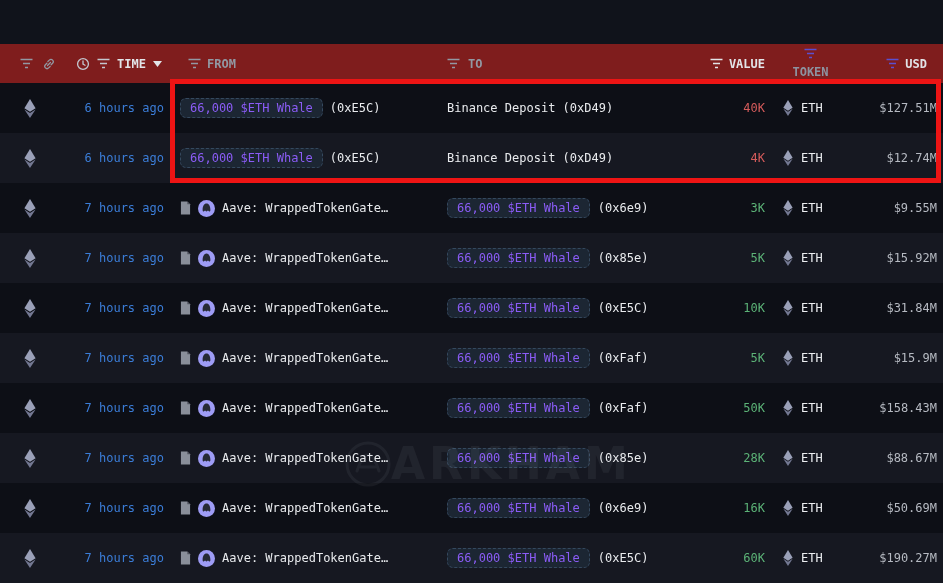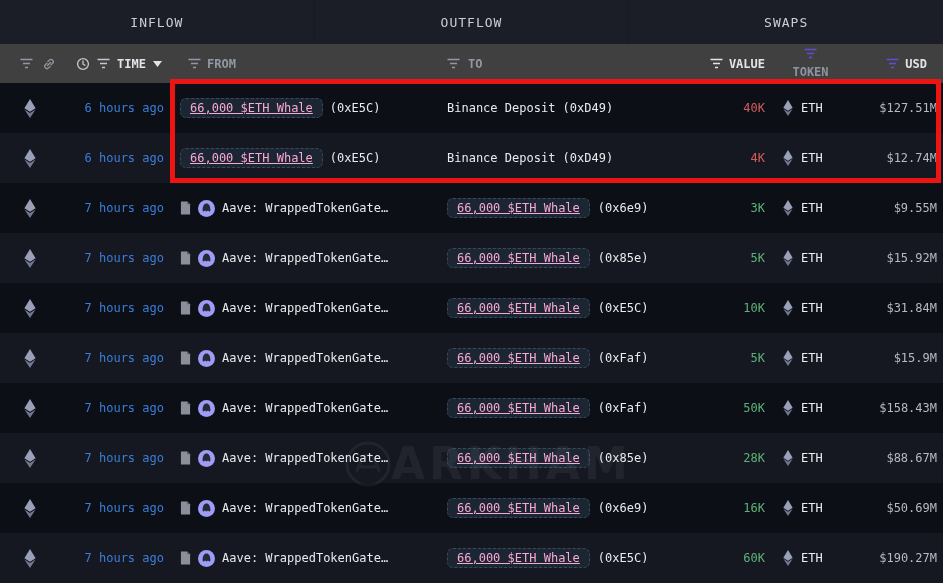--- a/index.html
+++ b/index.html
@@ -19,21 +19,21 @@
   .pg-cur { background:#242834; border-radius:4px; padding:2px 8px; margin:0 2px; color:#eceef1; }
   .pg-sep { color:#d6d9de; margin:0 3px; }
   .pg-total { color:#d6d9de; margin-right:4px; }
   .pg-next { color:#f2f3f5; font-weight:bold; padding:0 6px; font-size:16px; }
   .tabs { flex:1; display:flex; background:#1b1e27; }
   .tab { flex:1; display:flex; align-items:center; justify-content:center;
          font-size:13px; letter-spacing:1px; color:#c9cdd5; }
   .tab + .tab { border-left:1px solid #171a22; }
   
   .thead { display:grid; grid-template-columns:60px 110px 275px 275px 45px 75px 1fr;
-           height:39px; align-items:center; background:#404040; font-size:12px; }
+           height:39px; align-items:center; background:#7f1d1d; font-size:12px; }
   .hcell { display:flex; align-items:center; gap:6px; }
   .h-icons { padding-left:20px; gap:9px; color:#9298a3; }
   .h-time { justify-content:flex-end; padding-right:8px; color:#e2e4e8; font-weight:bold; gap:7px; }
   .h-time .clock { color:#c3c7cf; }
   .h-time .flt { color:#c3c7cf; }
   .h-from { padding-left:18px; color:#9298a3; font-weight:bold; }
   .h-to { padding-left:2px; color:#9298a3; font-weight:bold;gap:8px; }
   .h-value { justify-content:flex-end; color:#e2e4e8; font-weight:bold; }
   .h-token { padding-left:16px; color:#8d93a0; font-weight:bold;flex-direction:column; }
   .h-token .flt, .h-usd .flt { color:#5b4fd0; }
@@ -48,41 +48,36 @@
   .c-ic { justify-content:center; }
   .c-time { justify-content:flex-end; padding-right:6px; color:#3b7dd8; cursor:pointer; }
   .c-from { padding-left:10px; gap:7px; overflow:hidden; white-space:nowrap; }
   .c-to { padding-left:2px; gap:8px; overflow:hidden; white-space:nowrap; }
   .c-val { justify-content:flex-end; }
   .vred { color:#d45b5b; }
   .vgreen { color:#5cb377; }
   .c-tok { padding-left:18px; gap:8px; color:#eceef1; }
   .c-usd { justify-content:flex-end; padding-right:6px; color:#b6bac2; }
   .pill { background:#1c2633; border:1px dashed #35495f; border-radius:6px;
-          padding:2px 9px; color:#f9a8d4; cursor:pointer;text-decoration:underline; }
+          padding:2px 9px; color:#8b5cf6; cursor:pointer; }
   .addr { color:#e9ebee; }
   .ent, .toent { color:#e9ebee; cursor:pointer; }
   .docic, .aaveic { display:flex; align-items:center; }
   
   .highlight-box { position:absolute; left:170px; top:79px; width:771px; height:104px;
                    border:5px solid #ed1414; z-index:10; pointer-events:none; }
   .watermark { position:absolute; left:345px; top:438px; z-index:5; pointer-events:none;
                display:flex; align-items:center; opacity:0.055; }
   .wm-text { font-size:44px; font-weight:bold; letter-spacing:4px; color:#dfe5f0;
              font-family:"DejaVu Sans","Liberation Sans",sans-serif; }
 </style>
 </head>
 <body>
 
 <div class="topbar">
-  <div class="tabs">
-    <div class="tab">INFLOW</div>
-    <div class="tab">OUTFLOW</div>
-    <div class="tab">SWAPS</div>
-  </div>
 </div>
 
 <div class="thead">
   <div class="hcell h-icons">
     <span>
         <svg class="ic" width="13" height="11" viewBox="0 0 13 11">
           <path d="M0.5 1.5h12M3 5.5h7M5 9.5h3" stroke="currentColor" stroke-width="1.6" fill="none"></path>
         </svg>
       </span>
     <span>

